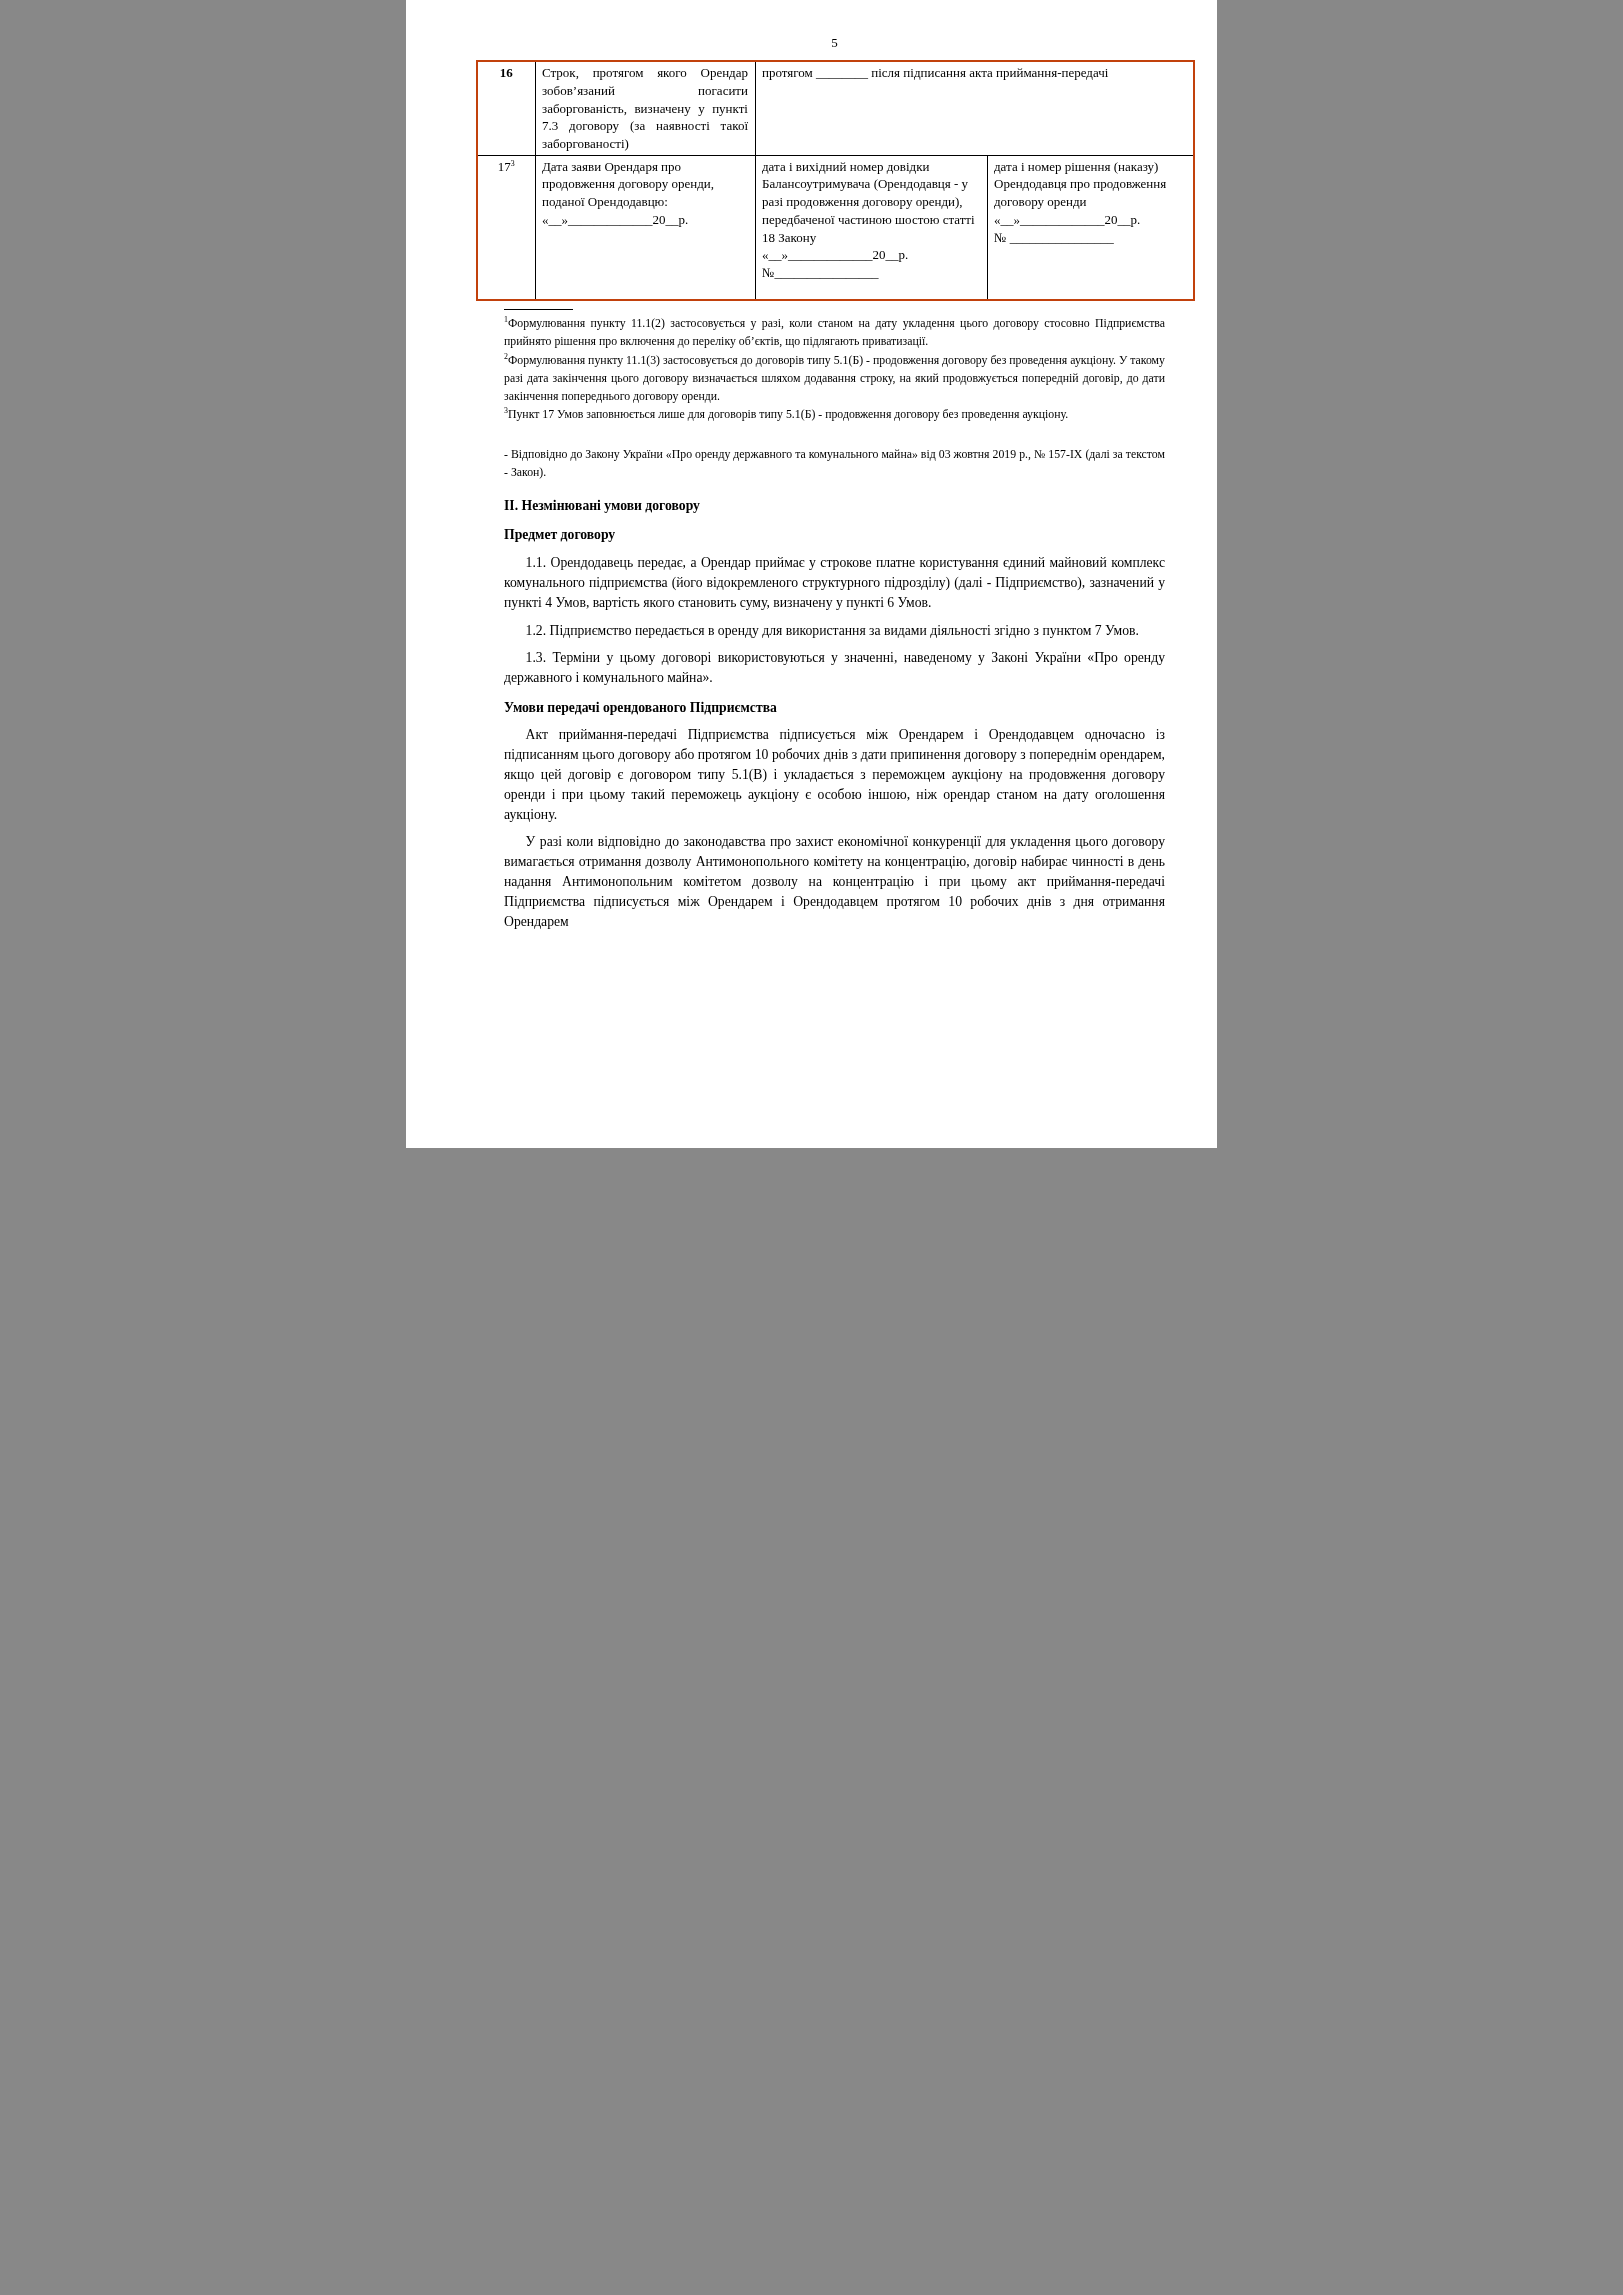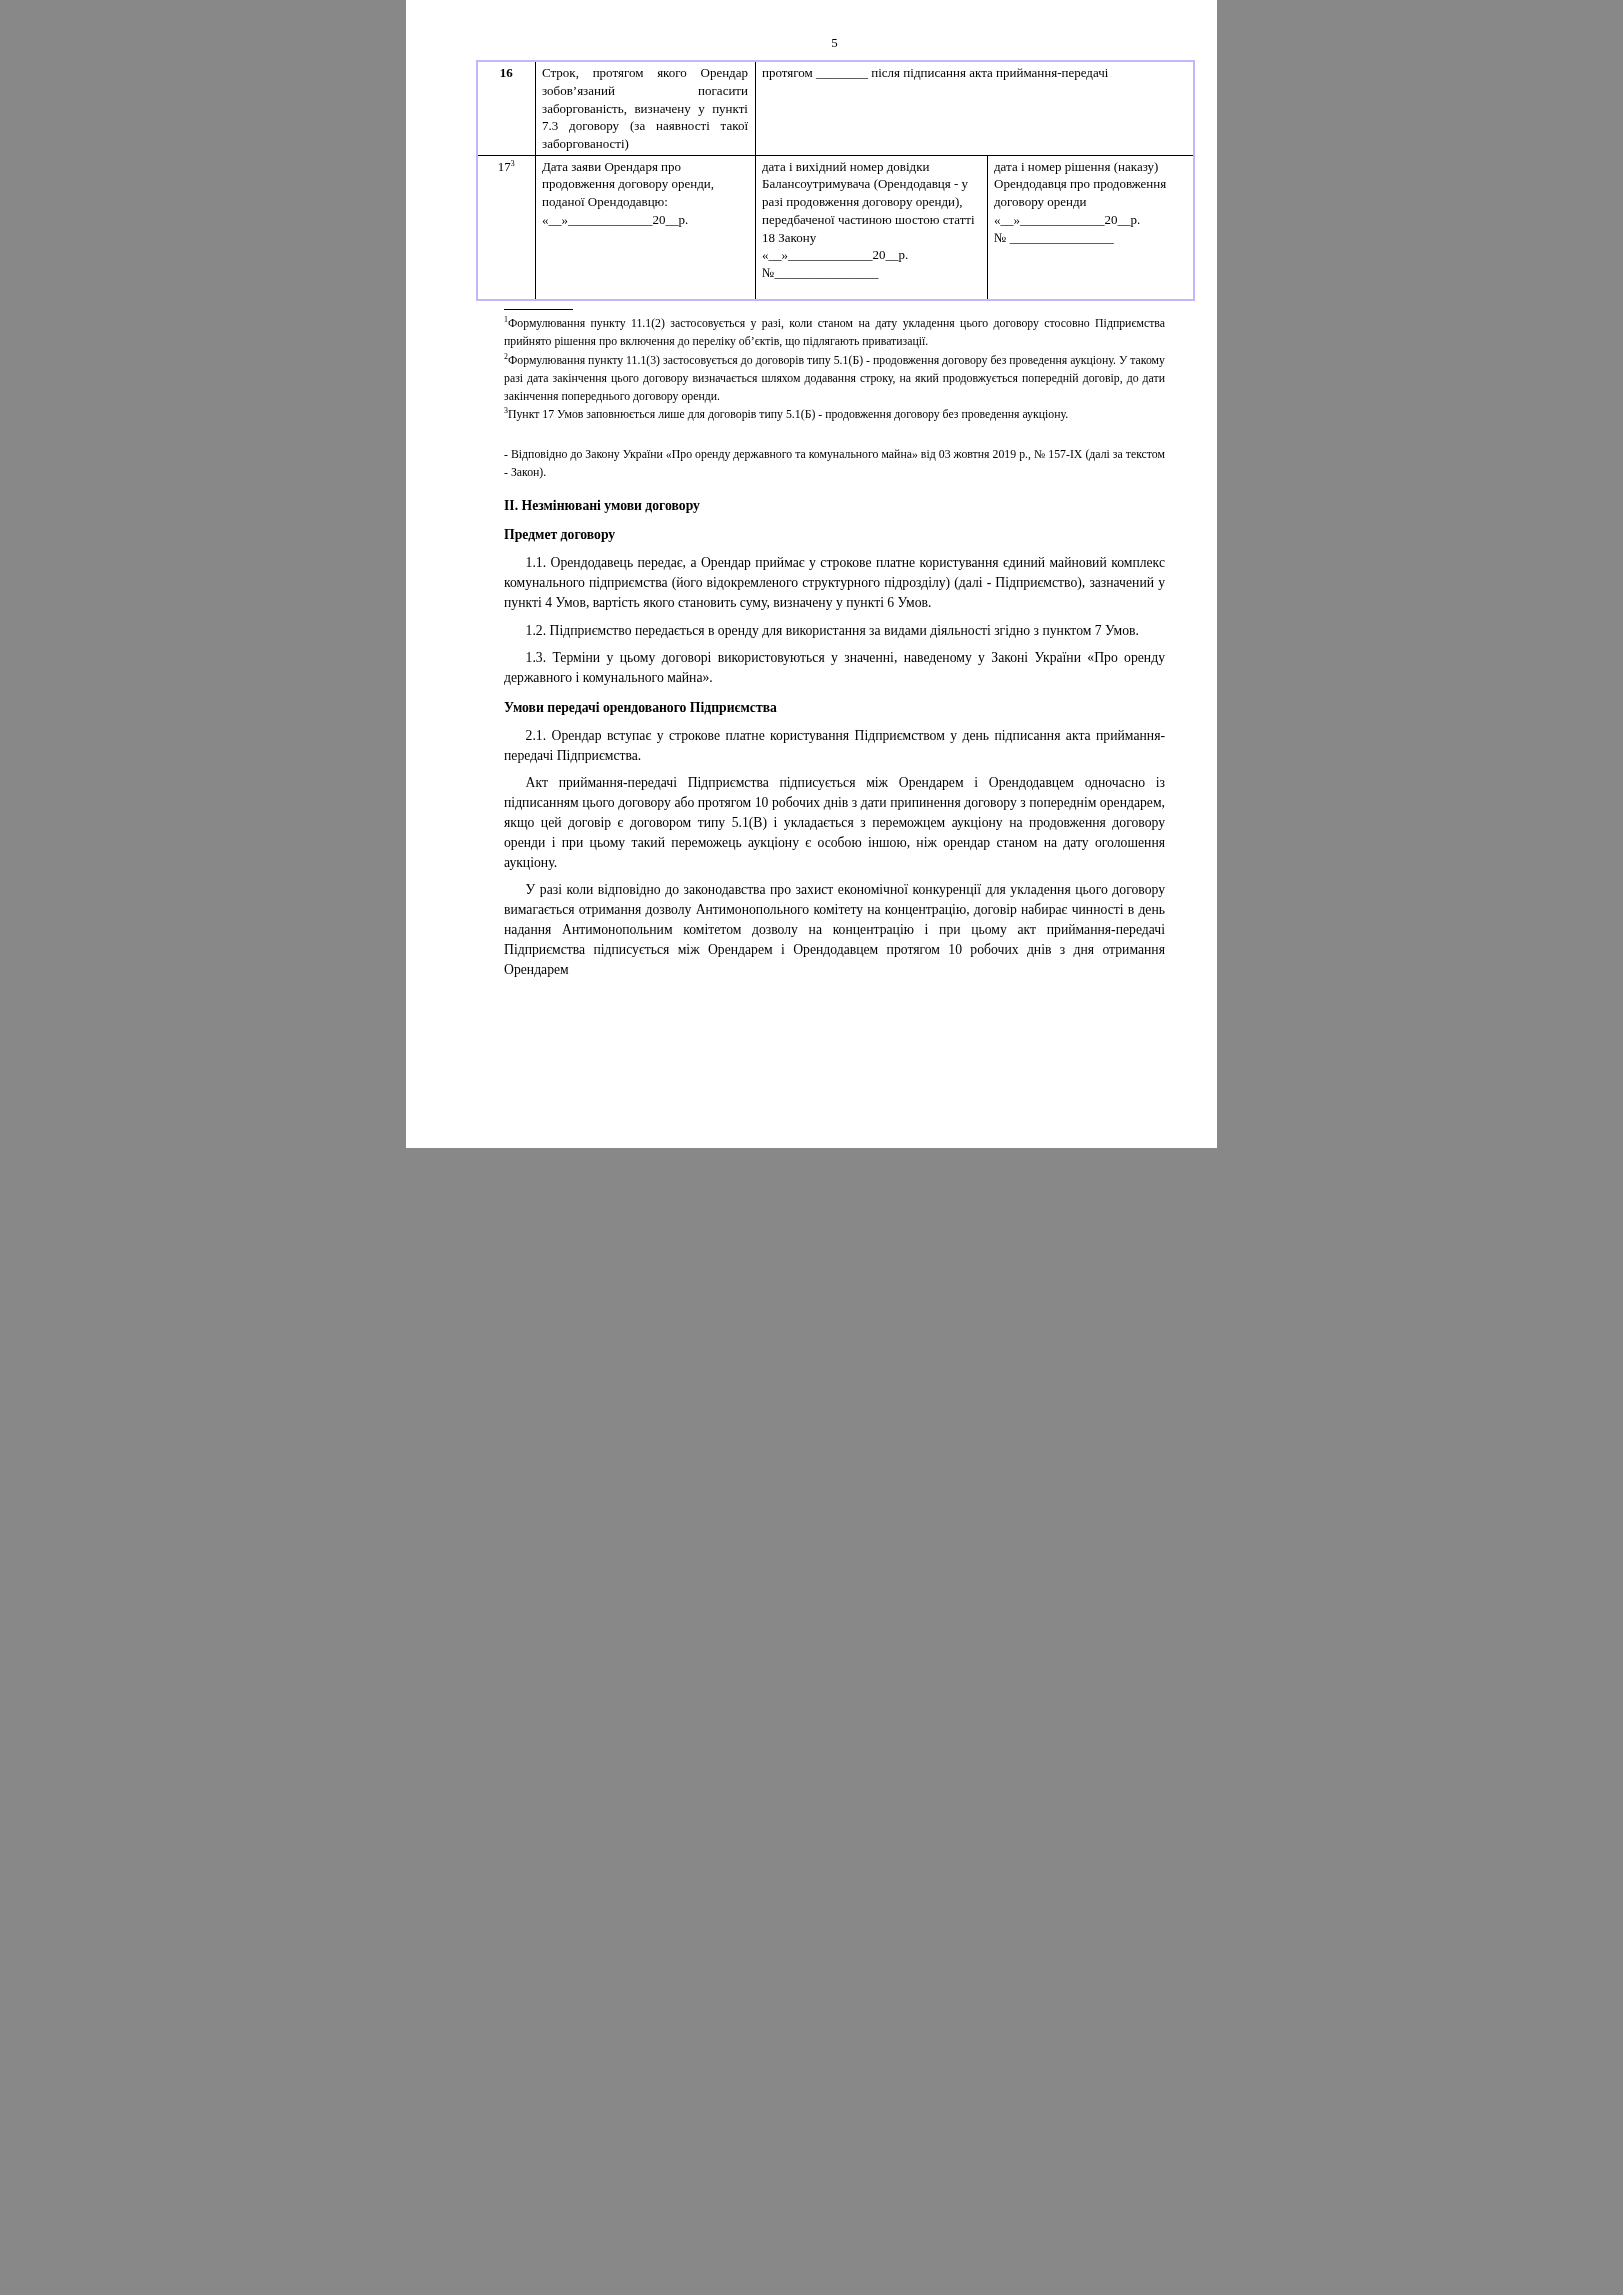--- a/index.html
+++ b/index.html
@@ -16,21 +16,21 @@
   .page-number{
     text-align:center;
     font-size:13px;line-height:17px;
     margin-bottom:9.2px;
   }
   table.cond{
     border-collapse:collapse;
     table-layout:fixed;
     width:717px;
     margin-left:-28px;
-    border:2px solid #c4b5fd;
+    border:2px solid #c2410c;
   }
   table.cond td{
     border:1.3px solid #000;
     vertical-align:top;
     padding:2px 6.5px 2px 6.5px;
     font-size:13px;line-height:17.7px;
   }
   td.c-num{text-align:center;padding-left:1.3px;padding-right:1.3px;}
   td.c-num.bold{font-weight:bold;}
   td.c-label{text-align:justify;}
@@ -114,18 +114,17 @@
 
   <h2 class="sec-heading">ІІ. Незмінювані умови договору</h2>
   <h3 class="sec-heading sub">Предмет договору</h3>
 
   <p class="para first">1.1. Орендодавець  передає, а Орендар приймає у строкове платне користування єдиний майновий комплекс комунального підприємства (його відокремленого структурного підрозділу) (далі - Підприємство), зазначений у пункті 4 Умов, вартість якого становить суму, визначену у пункті 6 Умов.</p>
   <p class="para">1.2. Підприємство передається в оренду для використання за видами діяльності згідно з пунктом 7 Умов.</p>
   <p class="para">1.3. Терміни у цьому договорі використовуються у значенні, наведеному у Законі України «Про оренду державного і комунального майна».</p>
 
   <h3 class="sec-heading sub">Умови передачі орендованого Підприємства</h3>
 
-  <p class="para first">2.1. Орендар вступає у строкове платне користування Підприємством у день підписання акта приймання-передачі Підприємства.</p>
   <p class="para">Акт приймання-передачі Підприємства підписується між Орендарем і Орендодавцем одночасно із  підписанням цього договору або протягом 10 робочих днів з дати припинення договору з попереднім орендарем, якщо цей договір є договором типу 5.1(В) і укладається з переможцем аукціону на продовження договору оренди і при цьому такий переможець аукціону є особою іншою, ніж орендар станом на  дату оголошення аукціону.</p>
   <p class="para">У разі коли відповідно до законодавства про захист економічної конкуренції для укладення цього договору вимагається отримання дозволу Антимонопольного комітету на концентрацію, договір набирає чинності в день надання Антимонопольним комітетом дозволу на концентрацію і при цьому акт приймання-передачі Підприємства підписується між Орендарем і Орендодавцем протягом 10 робочих днів з дня отримання Орендарем</p>
 
 </div>
 
 
 </body></html>

